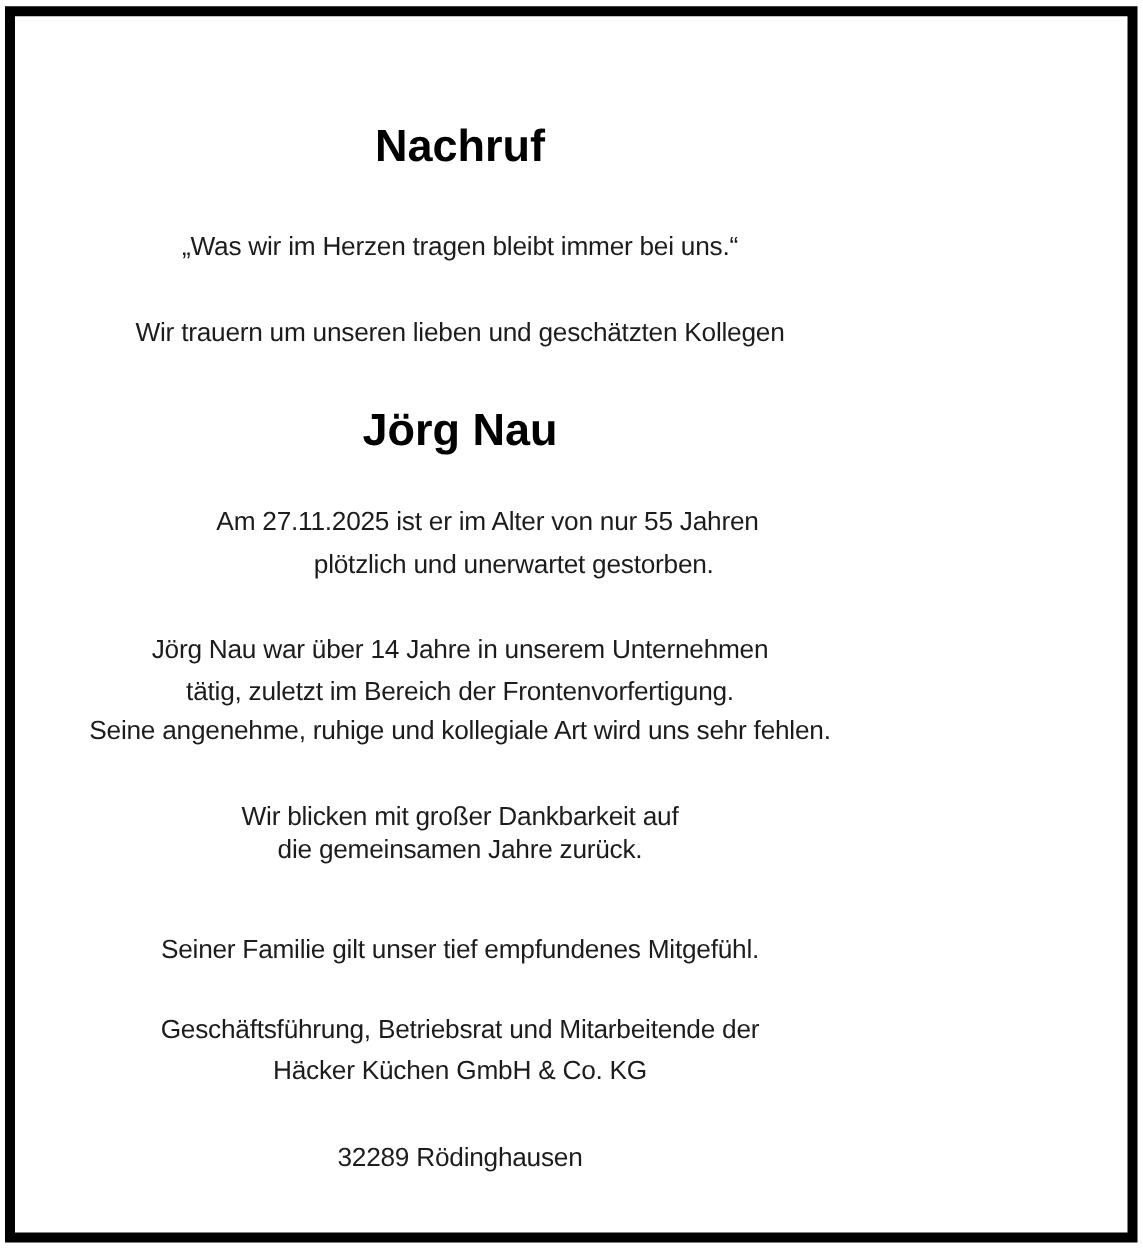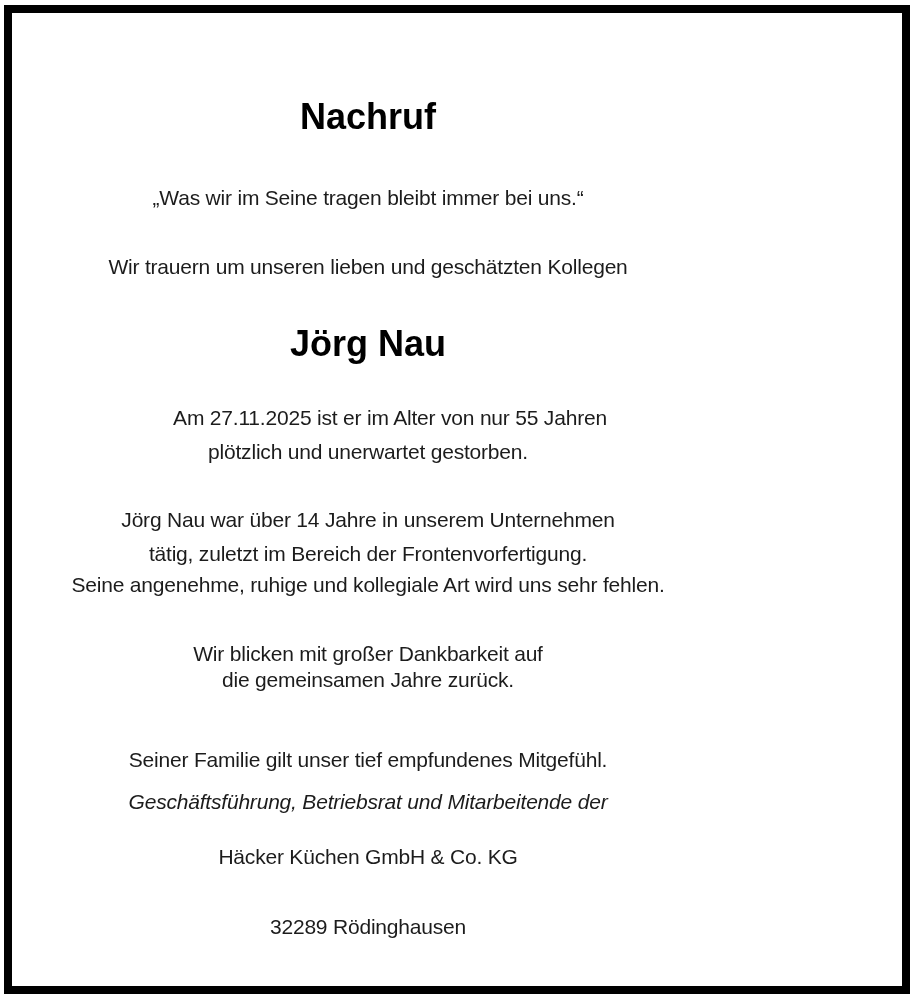--- a/index.html
+++ b/index.html
@@ -42,33 +42,33 @@
       letter-spacing: 0px;
     }
   </style>
 </head>
 <body>
 
 <div class="frame"></div>
 
 <div class="line title" style="top:96px;">Nachruf</div>
 
-<div class="line" style="top:186px;">„Was wir im Seine tragen bleibt immer bei uns.“</div>
+<div class="line" style="top:186px;">„Was wir im Herzen tragen bleibt immer bei uns.“</div>
 
 <div class="line" style="top:255px;">Wir trauern um unseren lieben und geschätzten Kollegen</div>
 
 <div class="line title" style="top:323px;">Jörg Nau</div>
 
 <div class="line" style="top:406px;padding-left:22px;">Am 27.11.2025 ist er im Alter von nur 55 Jahren</div>
-<div class="line" style="top:440px;">plötzlich und unerwartet gestorben.</div>
+<div class="line" style="top:440px;margin-left:43px;">plötzlich und unerwartet gestorben.</div>
 
 <div class="line" style="top:508px;">Jörg Nau war über 14 Jahre in unserem Unternehmen</div>
 <div class="line" style="top:542px;text-align:center;">tätig, zuletzt im Bereich der Frontenvorfertigung.</div>
 
 <div class="line" style="top:573px;">Seine angenehme, ruhige und kollegiale Art wird uns sehr fehlen.</div>
 <div class="line" style="top:642px;">Wir blicken mit großer Dankbarkeit auf</div>
 <div class="line" style="top:668px;">die gemeinsamen Jahre zurück.</div>
 
 <div class="line" style="top:736px;margin-top:12px;">Seiner Familie gilt unser tief empfundenes Mitgefühl.</div>
 
-<div class="line" style="top:790px;font-style:italic;">Geschäftsführung, Betriebsrat und Mitarbeitende der</div>
+<div class="line" style="top:812px;">Geschäftsführung, Betriebsrat und Mitarbeitende der</div>
 <div class="line" style="top:845px;">Häcker Küchen GmbH &amp; Co. KG</div>
 <div class="line" style="top:879px;margin-top:36px;">32289 Rödinghausen</div>
 
 </body></html>

